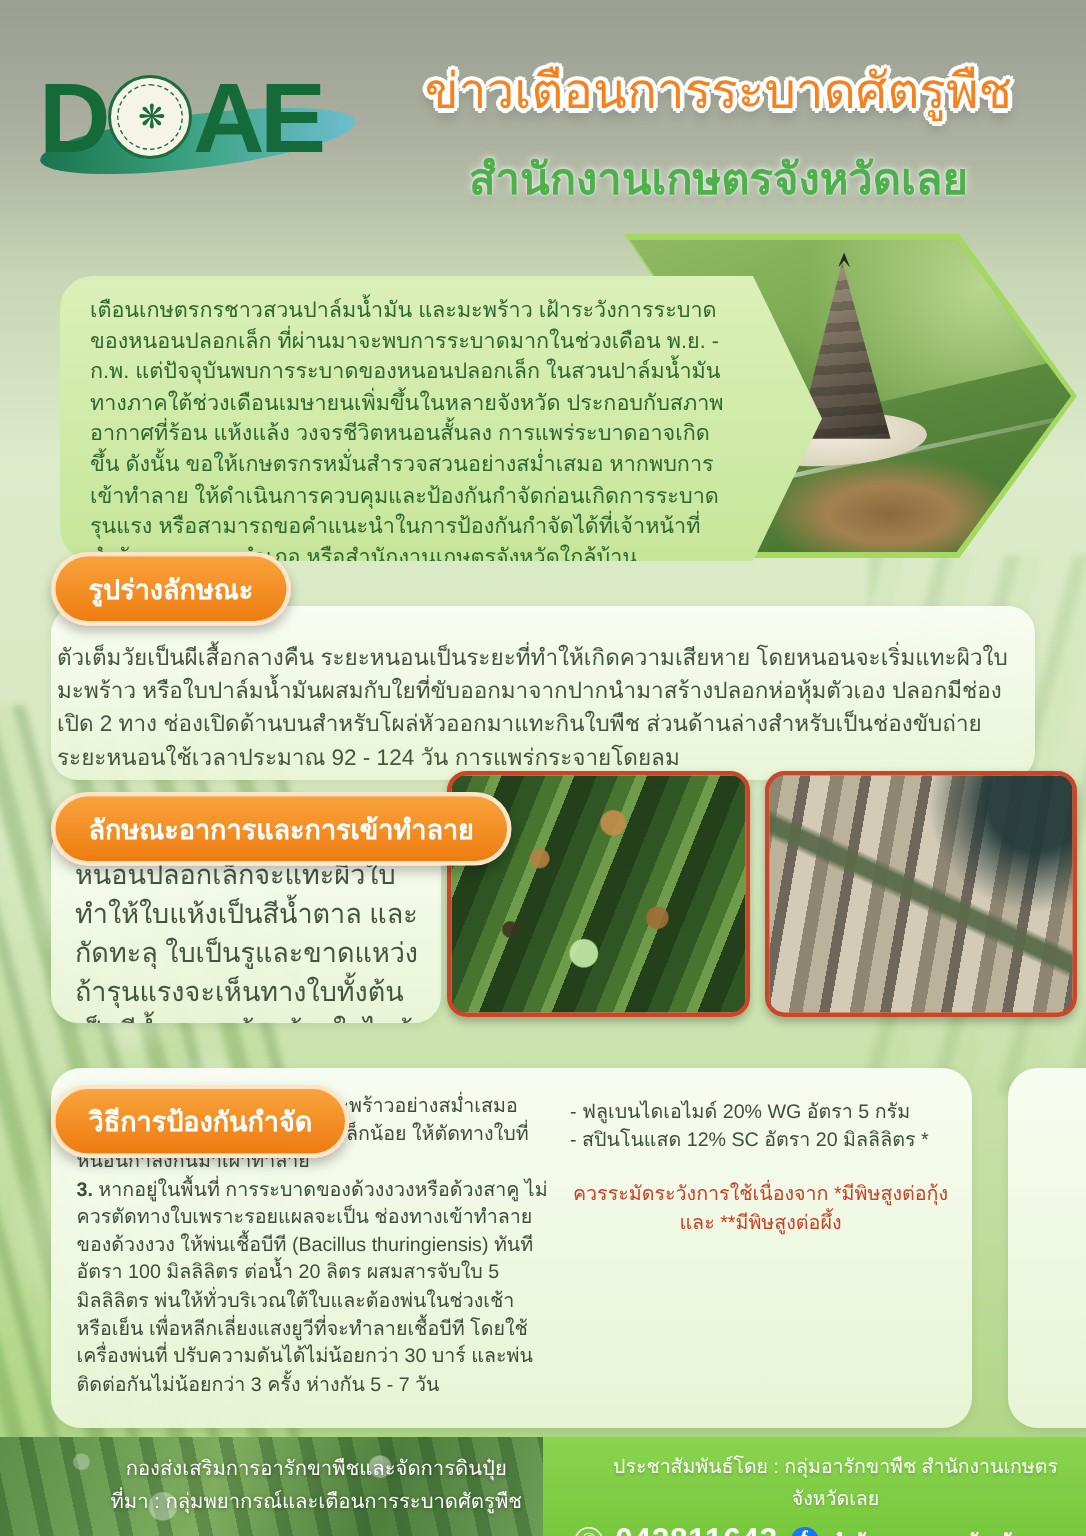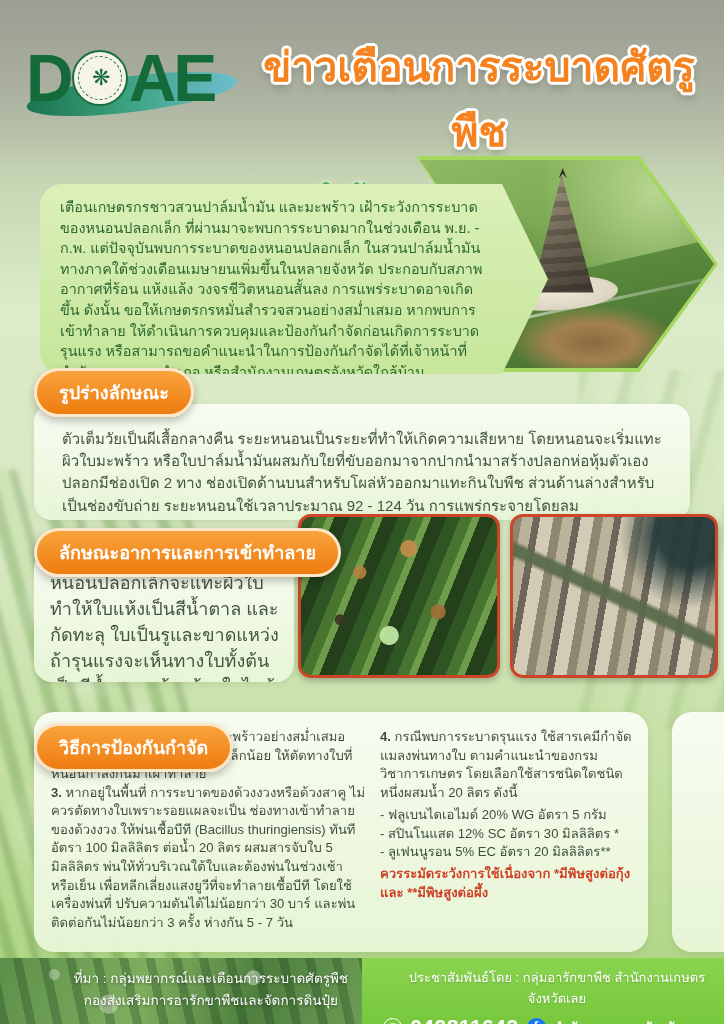--- a/index.html
+++ b/index.html
@@ -32,21 +32,21 @@
   .logo-letters { position:relative; display:flex; align-items:center; height:95px;
     font-weight:800; font-size:66px; color:#146b39; letter-spacing:-3px; }
   .emblem { width:56px; height:56px; border-radius:50%; background:#f6f3e7;
     border:2px solid #1a6e3d; margin:0 1px; position:relative; flex:0 0 auto;
     display:flex; align-items:center; justify-content:center; }
   .emblem::before { content:""; position:absolute; inset:4px; border-radius:50%;
     border:1px dashed #1a6e3d; }
   .emblem-glyph { font-size:22px; color:#1a6e3d; line-height:1; }
   .titles { position:absolute; left:238px; top:34px; width:482px; text-align:center; }
   .title {
-    font-size:41px; font-weight:700; color:#f5821f; letter-spacing:0;
+    font-size:33px; font-weight:400; color:#f5821f; letter-spacing:0;
     text-shadow:-2px -2px 0 #fff,2px -2px 0 #fff,-2px 2px 0 #fff,2px 2px 0 #fff,0 -3px 0 #fff,0 3px 0 #fff,-3px 0 0 #fff,3px 0 0 #fff,0 5px 8px rgba(0,0,0,.28);
   }
   .subtitle { margin-top:9px; font-size:29px; font-weight:800; color:#4db04a;
     text-shadow:0 0 6px rgba(255,255,255,.85),0 0 2px rgba(255,255,255,.9),0 3px 4px rgba(0,0,0,.18); }
   
   .badge { display:inline-block; color:#fff; font-weight:700; border-radius:999px;
     background:linear-gradient(180deg,#f9a33c,#ee7c10);
     box-shadow:0 4px 8px rgba(0,0,0,.25); }
   .pest-badge { position:absolute; left:34px; top:139px; z-index:4;
     font-size:29px; font-weight:800; padding:8px 28px; letter-spacing:1px;
@@ -84,31 +84,31 @@
     border-radius:22px;
     clip-path:polygon(0 0,calc(100% - 46px) 0,100% 50%,calc(100% - 46px) 100%,0 100%);
     background:linear-gradient(180deg,#dbf0b8,#c6e69a);
     padding:13px 60px 10px 20px;
     font-size:14.4px; line-height:1.43; color:#2d6831; font-weight:500; }
   
   .panel { position:absolute; border-radius:18px;
     background:linear-gradient(180deg,rgba(249,253,243,.97),rgba(233,246,216,.95));
     box-shadow:0 2px 6px rgba(60,100,40,.12); }
   .panel-morph { left:34px; top:404px; width:656px; height:116px;
-    padding:24px 28px 8px; font-size:15px; line-height:1.48; color:#43553f; }
+    padding:24px 4px 8px; font-size:15px; line-height:1.48; color:#43553f; }
   .panel-symp { left:34px; top:550px; width:260px; height:132px;
     padding:21px 12px 6px 16px; font-size:18px; line-height:1.44; color:#43553f; overflow:hidden; }
   .panel-ctrl { left:34px; top:712px; width:614px; height:240px; border-radius:20px; overflow:hidden; }
   .panel-side { left:672px; top:712px; width:60px; height:240px; border-radius:20px 0 0 20px; }
   .ctrl-col { position:absolute; top:16px; font-size:13.1px; line-height:1.42; color:#3e4d3b; }
   .ctrl-left  { left:17px; width:315px; }
   .ctrl-right { left:346px; width:254px; }
   .ctrl-item b { font-weight:800; }
   .chem-list { list-style:none; margin-top:4px; }
-  .warning { margin-top:3px; color:#cf3f24; font-weight:700; }
+  .warning { margin-top:18px; color:#cf3f24; font-weight:400;text-align:center; }
   
   .dmg { position:absolute; top:514px; height:164px; border:3px solid #cc4526; border-radius:13px;
     box-shadow:0 3px 6px rgba(0,0,0,.25); overflow:hidden; }
   .dmg1 { left:298px; width:202px;
     background:
       radial-gradient(circle at 30% 35%,rgba(181,128,63,.9) 0 6px,rgba(181,128,63,0) 7px),
       radial-gradient(circle at 55% 20%,rgba(196,141,74,.9) 0 8px,rgba(196,141,74,0) 9px),
       radial-gradient(circle at 70% 60%,rgba(160,110,55,.9) 0 7px,rgba(160,110,55,0) 8px),
       radial-gradient(circle at 45% 75%,rgba(190,230,160,.95) 0 9px,rgba(190,230,160,0) 10px),
       radial-gradient(circle at 20% 65%,rgba(60,50,35,.9) 0 5px,rgba(60,50,35,0) 6px),
@@ -197,36 +197,34 @@
   <div class="dmg dmg2"></div>
 
   <div class="badge sec-badge badge-ctrl">วิธีการป้องกันกำจัด</div>
   <div class="panel panel-ctrl">
     <div class="ctrl-col ctrl-left">
       <div class="ctrl-item"><b>1.</b> <span>สำรวจสวนปาล์มน้ำมันและมะพร้าวอย่างสม่ำเสมอ</span></div>
       <div class="ctrl-item"><b>2.</b> <span>หากพบการระบาดเริ่มทำลายเล็กน้อย ให้ตัดทางใบที่หนอนกำลังกินมาเผาทำลาย</span></div>
       <div class="ctrl-item"><b>3.</b> <span>หากอยู่ในพื้นที่ การระบาดของด้วงงวงหรือด้วงสาคู ไม่ควรตัดทางใบเพราะรอยแผลจะเป็น ช่องทางเข้าทำลายของด้วงงวง ให้พ่นเชื้อบีที (Bacillus thuringiensis) ทันที อัตรา 100 มิลลิลิตร ต่อน้ำ 20 ลิตร ผสมสารจับใบ 5 มิลลิลิตร พ่นให้ทั่วบริเวณใต้ใบและต้องพ่นในช่วงเช้า หรือเย็น เพื่อหลีกเลี่ยงแสงยูวีที่จะทำลายเชื้อบีที โดยใช้เครื่องพ่นที่ ปรับความดันได้ไม่น้อยกว่า 30 บาร์ และพ่นติดต่อกันไม่น้อยกว่า 3 ครั้ง ห่างกัน 5 - 7 วัน</span></div>
     </div>
     <div class="ctrl-col ctrl-right">
-      <div class="ctrl-item"><b>4.</b> <span>กรณีพบการระบาดรุนแรง ใช้สารเคมีกำจัดแมลงพ่นทางใบ ตามคำแนะนำของกรมวิชาการเกษตร โดยเลือกใช้สารชนิดใดชนิดหนึ่งผสมน้ำ 20 ลิตร ดังนี้</span></div>
       <ul class="chem-list">
         <li>- ฟลูเบนไดเอไมด์ 20% WG อัตรา 5 กรัม</li>
-        <li>- สปินโนแสด 12% SC อัตรา 30 มิลลิลิตร *</li>
-        <li>- ลูเฟนนูรอน 5% EC อัตรา 20 มิลลิลิตร**</li>
+        <li>- สปินโนแสด 12% SC อัตรา 20 มิลลิลิตร *</li>
       </ul>
       <div class="warning">ควรระมัดระวังการใช้เนื่องจาก *มีพิษสูงต่อกุ้ง และ **มีพิษสูงต่อผึ้ง</div>
     </div>
   </div>
   <div class="panel panel-side"></div>
 
   <div class="footer">
     <div class="footer-left">
       <div class="footer-left-text">
+        <div>กองส่งเสริมการอารักขาพืชและจัดการดินปุ๋ย</div>
         <div>ที่มา : กลุ่มพยากรณ์และเตือนการระบาดศัตรูพืช</div>
-        <div>กองส่งเสริมการอารักขาพืชและจัดการดินปุ๋ย</div>
       </div>
     </div>
     <div class="footer-right">
       <div class="pub-line">ประชาสัมพันธ์โดย : กลุ่มอารักขาพืช สำนักงานเกษตรจังหวัดเลย</div>
       <div class="contact-row">
         <span class="phone-icon">
             <span>✆</span>
           </span>
         <span class="phone-num">042811643</span>
         <span class="fb-icon">

